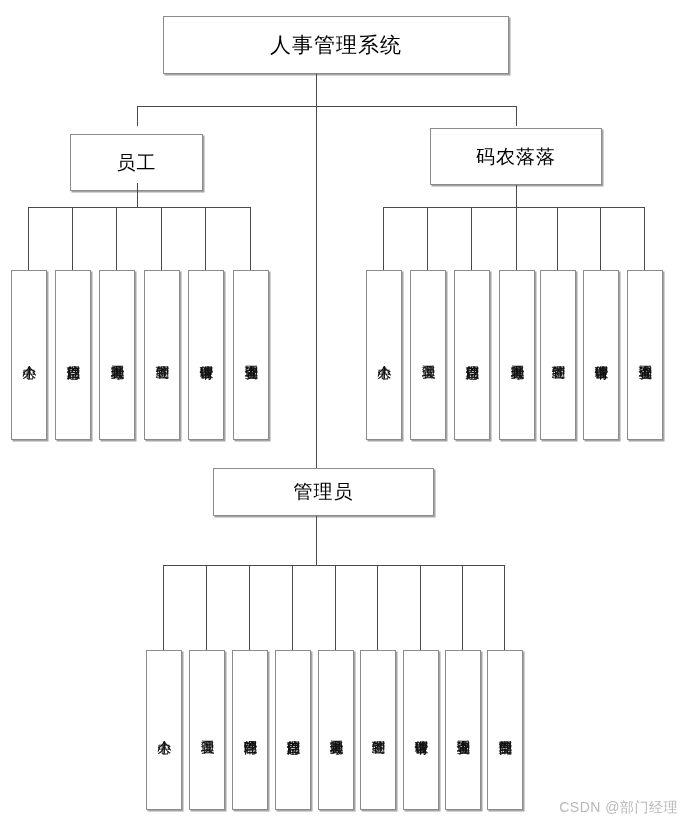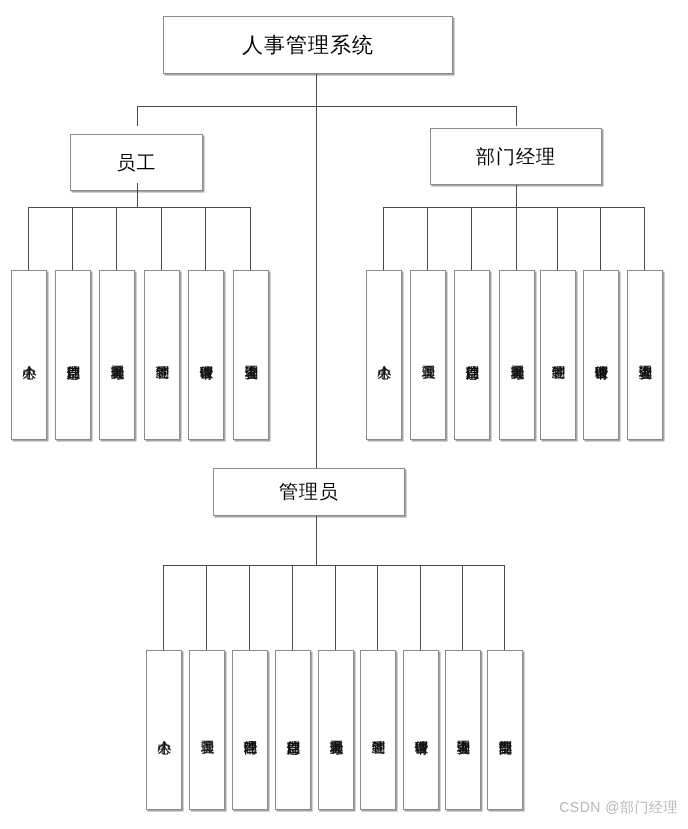--- a/index.html
+++ b/index.html
@@ -72,21 +72,21 @@
     color: #b8b8bc;
     letter-spacing: 0.5px;
     white-space: nowrap;
   }
 </style>
 </head>
 <body>
 
 <div class="canvas">
 
-  <div class="node node-root" style="left:163px; top:16px; width:290px; height:58px;">
+  <div class="node node-root" style="left:163px; top:16px; width:346px; height:58px;">
     <span>人事管理系统</span>
   </div>
 
   <div class="ln-v" style="left:316px; top:74px; height:32px;"></div>
 
   <div class="ln-h" style="left:137px; top:106px; width:380px;"></div>
 
   <div class="ln-v" style="left:137px; top:106px; height:20px;"></div>
   <div class="ln-v" style="left:516px; top:106px; height:20px;"></div>
 
@@ -118,21 +118,21 @@
     <span class="vtext">签到管理</span>
   </div>
   <div class="node node-leaf" style="left:188px; top:270px; width:36px; height:170px;">
     <span class="vtext">请假申请管理</span>
   </div>
   <div class="node node-leaf" style="left:233px; top:270px; width:36px; height:170px;">
     <span class="vtext">工资查询管理</span>
   </div>
 
   <div class="node node-role" style="left:430px; top:128px; width:172px; height:57px;">
-    <span>部门经理</span>
+    <span>码农落落</span>
   </div>
   <div class="ln-v" style="left:516px; top:185px; height:22px;"></div>
   <div class="ln-h" style="left:383px; top:207px; width:261px;"></div>
 
   <div class="ln-v" style="left:383px; top:207px; height:63px;"></div>
   <div class="ln-v" style="left:427px; top:207px; height:63px;"></div>
   <div class="ln-v" style="left:471px; top:207px; height:63px;"></div>
   <div class="ln-v" style="left:516px; top:207px; height:63px;"></div>
   <div class="ln-v" style="left:557px; top:207px; height:63px;"></div>
   <div class="ln-v" style="left:600px; top:207px; height:63px;"></div>
@@ -153,21 +153,21 @@
   <div class="node node-leaf" style="left:540px; top:270px; width:36px; height:170px;">
     <span class="vtext">签到管理</span>
   </div>
   <div class="node node-leaf" style="left:583px; top:270px; width:36px; height:170px;">
     <span class="vtext">请假申请管理</span>
   </div>
   <div class="node node-leaf" style="left:627px; top:270px; width:36px; height:170px;">
     <span class="vtext">工资查询管理</span>
   </div>
 
-  <div class="node node-role" style="left:213px; top:468px; width:192px; height:48px;">
+  <div class="node node-role" style="left:213px; top:468px; width:221px; height:48px;">
     <span>管理员</span>
   </div>
   <div class="ln-v" style="left:316px; top:516px; height:49px;"></div>
   <div class="ln-h" style="left:163px; top:565px; width:341px;"></div>
 
   <div class="ln-v" style="left:163px; top:565px; height:85px;"></div>
   <div class="ln-v" style="left:206px; top:565px; height:85px;"></div>
   <div class="ln-v" style="left:249px; top:565px; height:85px;"></div>
   <div class="ln-v" style="left:292px; top:565px; height:85px;"></div>
   <div class="ln-v" style="left:335px; top:565px; height:85px;"></div>

